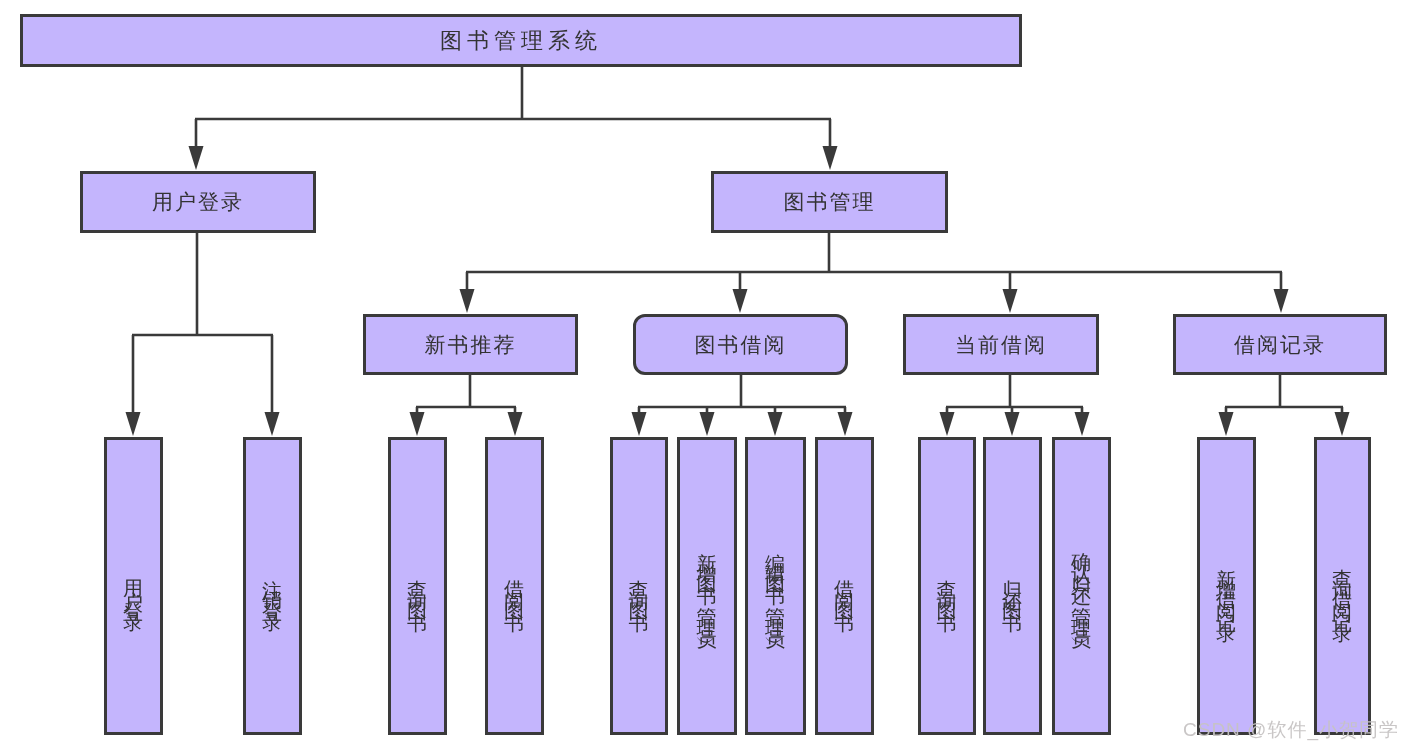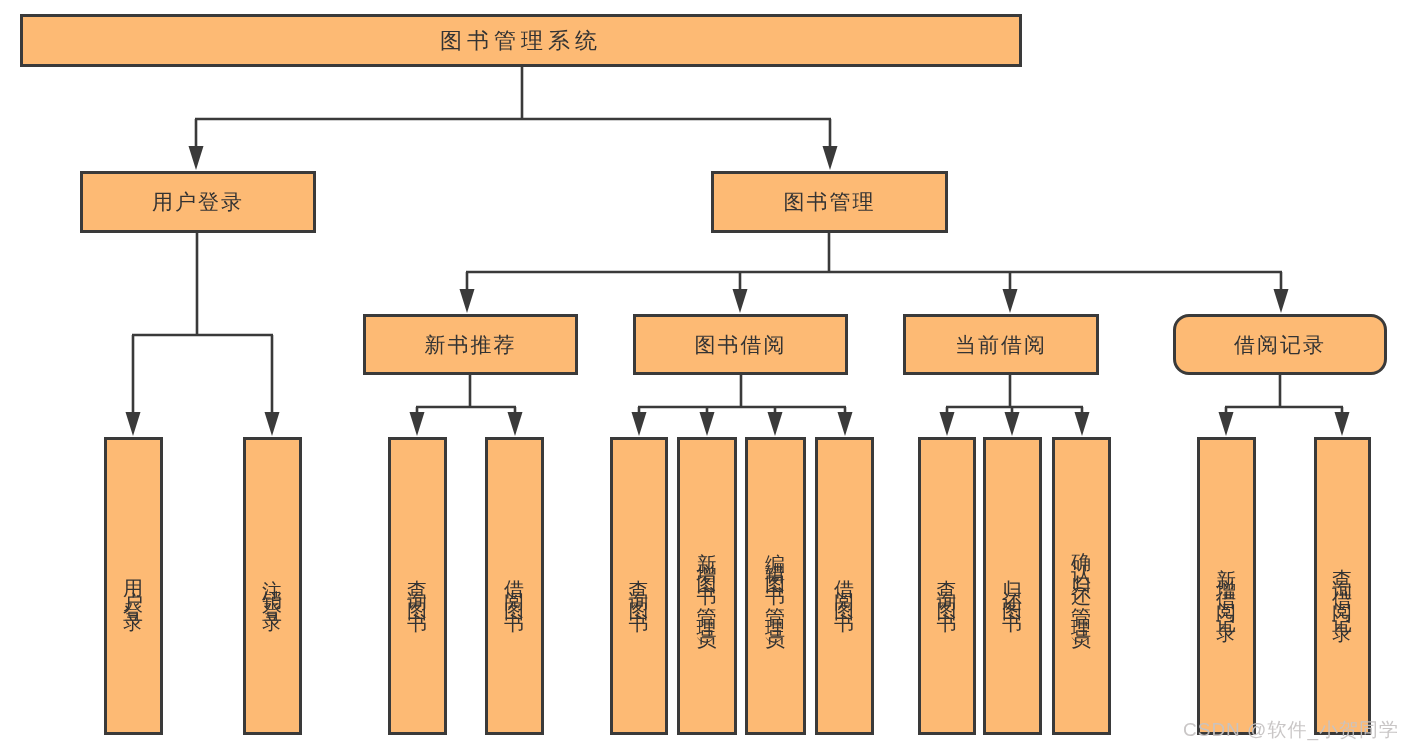--- a/index.html
+++ b/index.html
@@ -8,21 +8,21 @@
     width:1405px;height:747px;
     background:#ffffff;
     font-family:"Liberation Sans",sans-serif;
     overflow:hidden;
   }
   .wires{position:absolute;left:0;top:0;}
   .node{
     position:absolute;
     box-sizing:border-box;
     border:3px solid #3a3a3a;
-    background:#fdba74;
+    background:#c4b5fd;
     display:flex;
     align-items:center;
     justify-content:center;
     color:#333333;
   }
   .node.h .lbl{
     font-size:21px;
     letter-spacing:2px;
     white-space:nowrap;
   }
@@ -103,27 +103,27 @@
   <div class="node h" style="left:80px;top:171px;width:236px;height:62px;">
     <span class="lbl">用户登录</span>
   </div>
   <div class="node h" style="left:363px;top:314px;width:215px;height:61px;">
     <span class="lbl">新书推荐</span>
   </div>
 
   <div class="node h" style="left:711px;top:171px;width:237px;height:62px;">
     <span class="lbl">图书管理</span>
   </div>
-  <div class="node h" style="left:633px;top:314px;width:215px;height:61px;">
+  <div class="node h" style="left:633px;top:314px;width:215px;height:61px;border-radius:12px;">
     <span class="lbl">图书借阅</span>
   </div>
   <div class="node h" style="left:903px;top:314px;width:196px;height:61px;">
     <span class="lbl">当前借阅</span>
   </div>
-  <div class="node h" style="left:1173px;top:314px;width:214px;height:61px;border-radius:16px;">
+  <div class="node h" style="left:1173px;top:314px;width:214px;height:61px;">
     <span class="lbl">借阅记录</span>
   </div>
 
   <div class="node v" style="left:104px;top:437px;width:59px;height:298px;">
     <span class="lbl">用户登录</span>
   </div>
   <div class="node v" style="left:243px;top:437px;width:59px;height:298px;">
     <span class="lbl">注销登录</span>
   </div>
   <div class="node v" style="left:388px;top:437px;width:59px;height:298px;">

